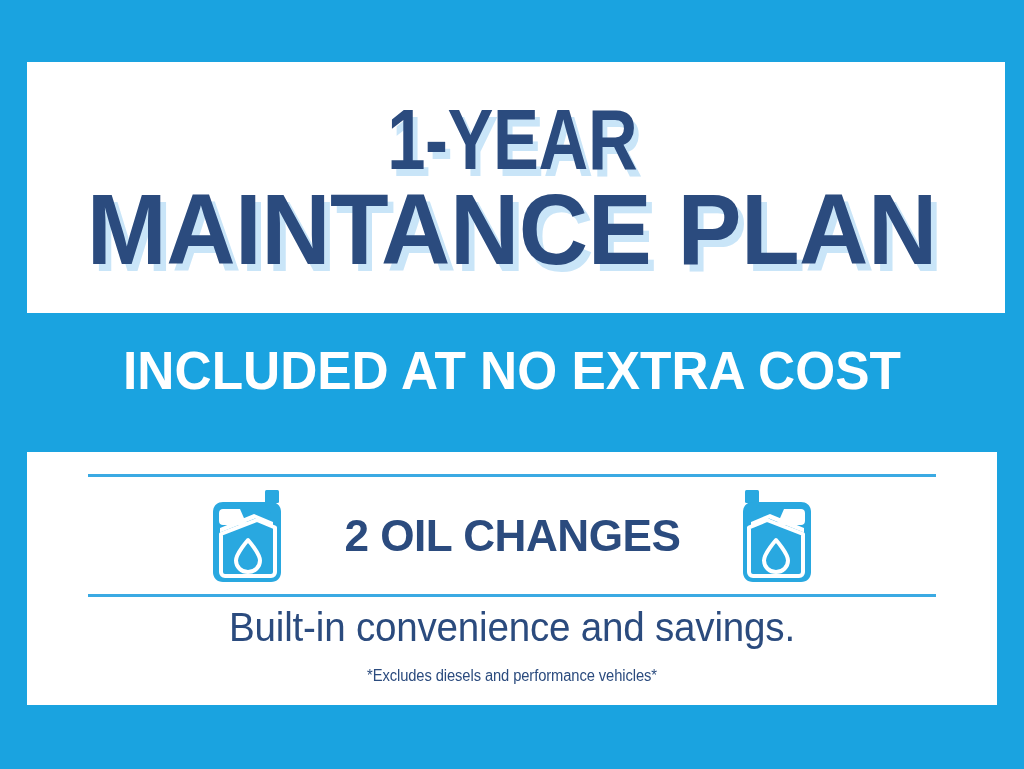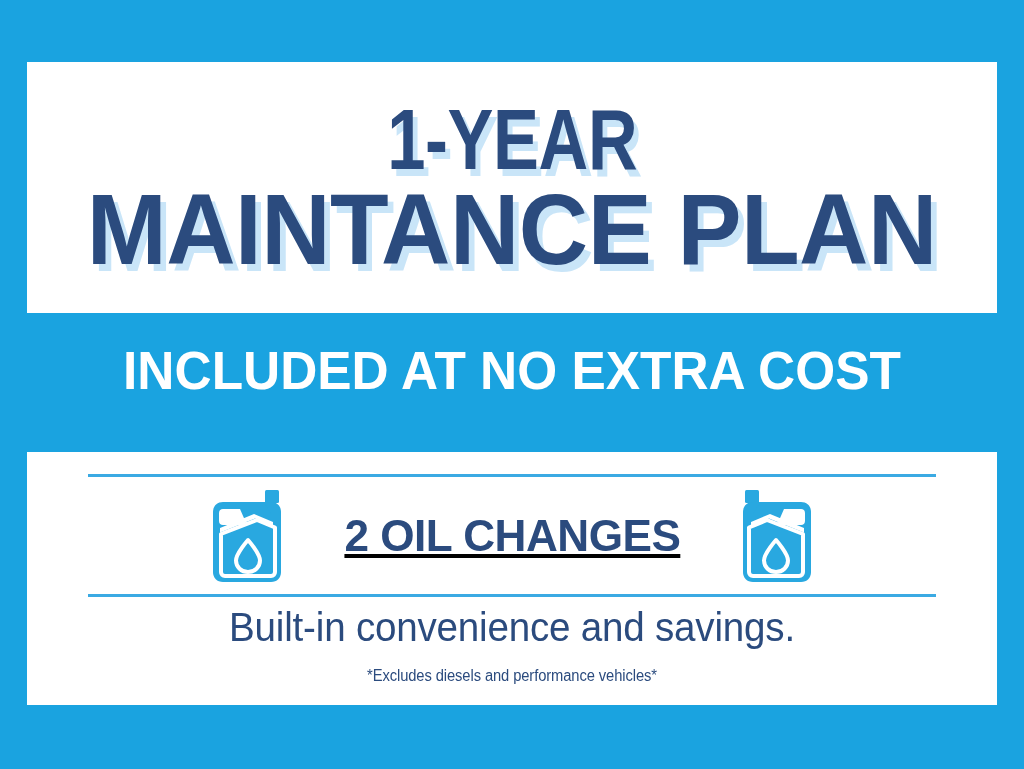--- a/index.html
+++ b/index.html
@@ -22,20 +22,21 @@
   
   .panel {
     position: absolute;
     background: #ffffff;
     left: 27px;
     width: 970px;
   }
   #panel-headline {
     top: 62px;
     height: 251px;
+    padding-left: 8px;
   }
   #panel-details {
     top: 452px;
     height: 253px;
   }
 
   
   #headline-wrap {
     position: absolute;
     left: 0;
@@ -110,21 +111,20 @@
   #offer-row {
     position: absolute;
     left: 61px;
     top: 25px;
     width: 848px;
     height: 117px;
     display: flex;
     align-items: center;
     justify-content: center;
     gap: 0px;
-    text-decoration: underline;
   }
 
   .jug-icon {
     width: 76px;
     height: 96px;
     flex: 0 0 auto;
     display: block;
   }
   #jug-icon-right {
     transform: scaleX(-1);

